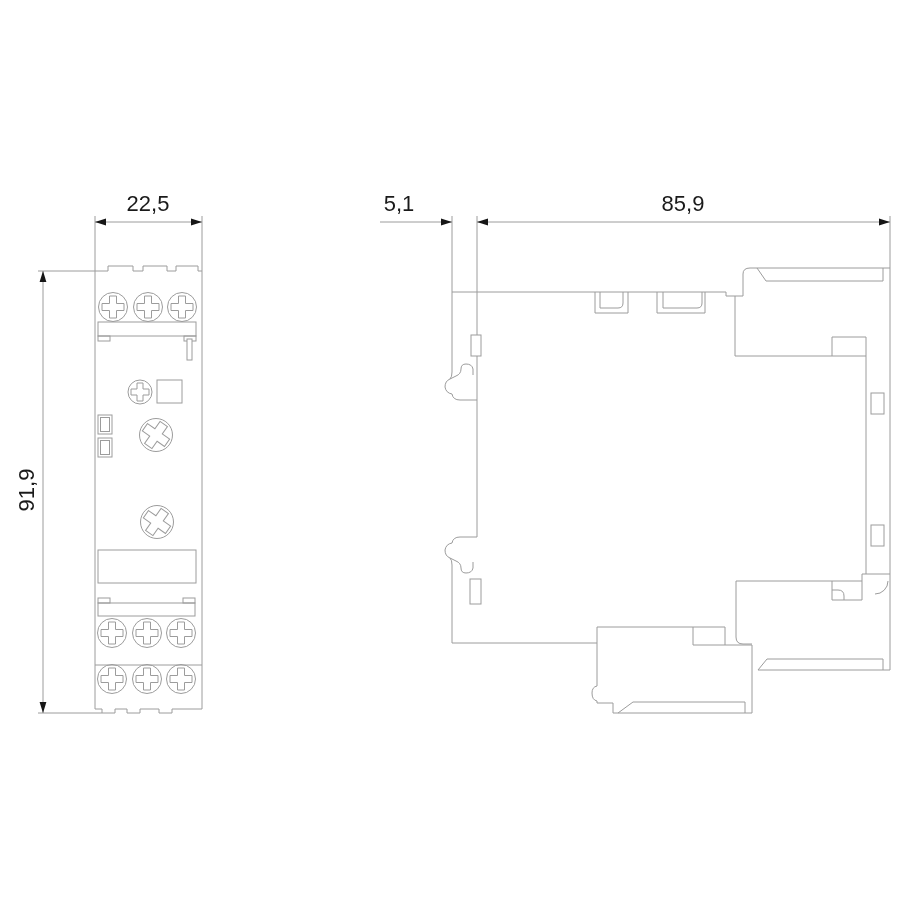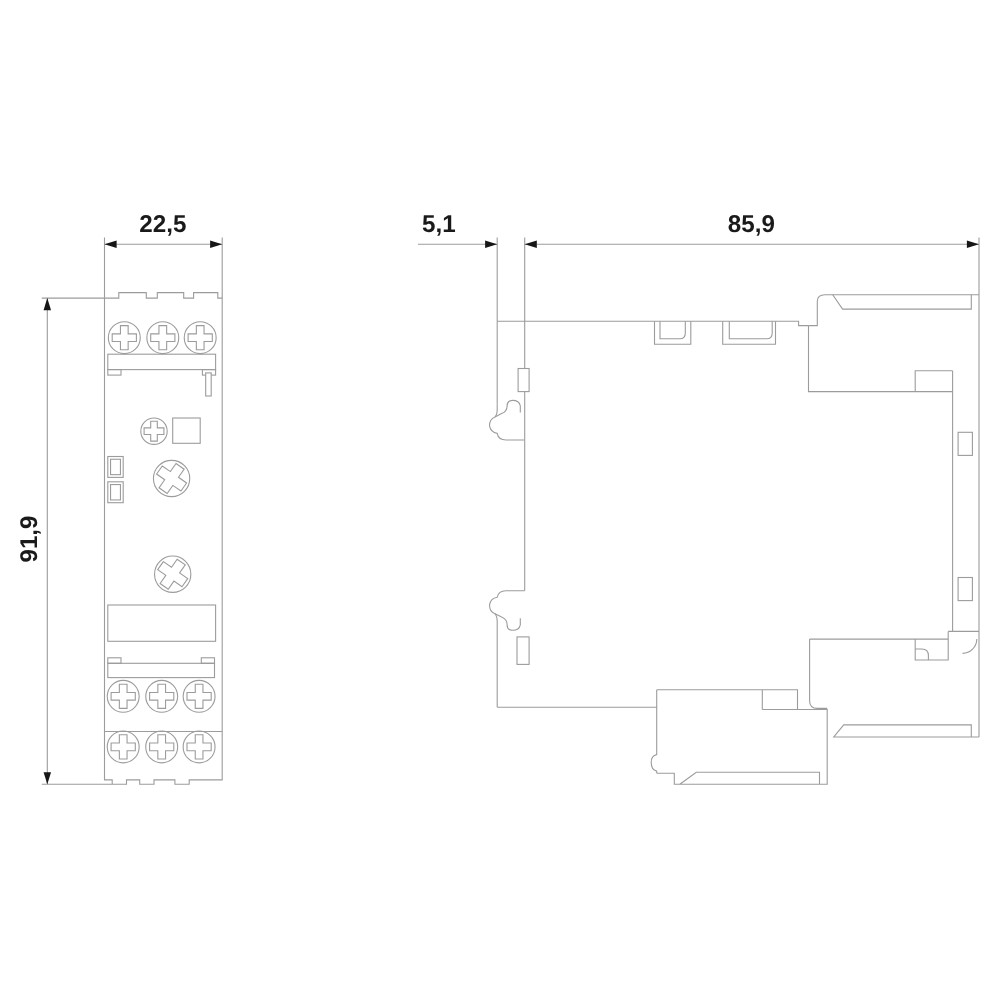--- a/index.html
+++ b/index.html
@@ -1,17 +1,17 @@
 <!DOCTYPE html>
 <html><head>
 <meta charset="utf-8">
 <style>
   html,body{margin:0;padding:0;background:#ffffff;}
   #canvas{position:relative;width:900px;height:900px;background:#ffffff;overflow:hidden;
-          font-family:"Liberation Sans", sans-serif;font-weight:bold;}
+          font-family:"Liberation Sans", sans-serif;}
   svg{display:block;}
   .ln{stroke:#9c9c9c;stroke-width:1;fill:none;}
   .lnf{stroke:#9c9c9c;stroke-width:1;fill:#ffffff;}
   .arrow{fill:#161616;stroke:none;}
   .dimtext{fill:#1a1a1a;font-family:"Liberation Sans", sans-serif;font-size:22px;}
 </style>
 </head>
 <body>
 
 <div id="canvas">

